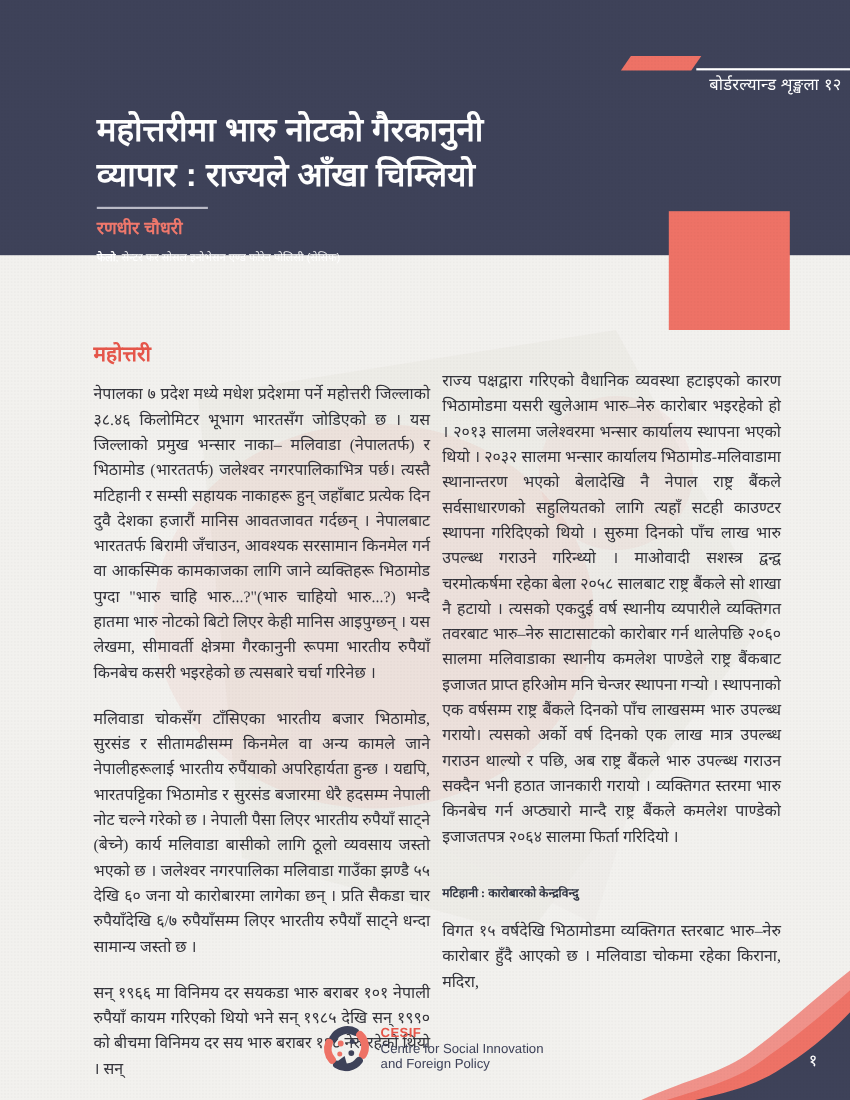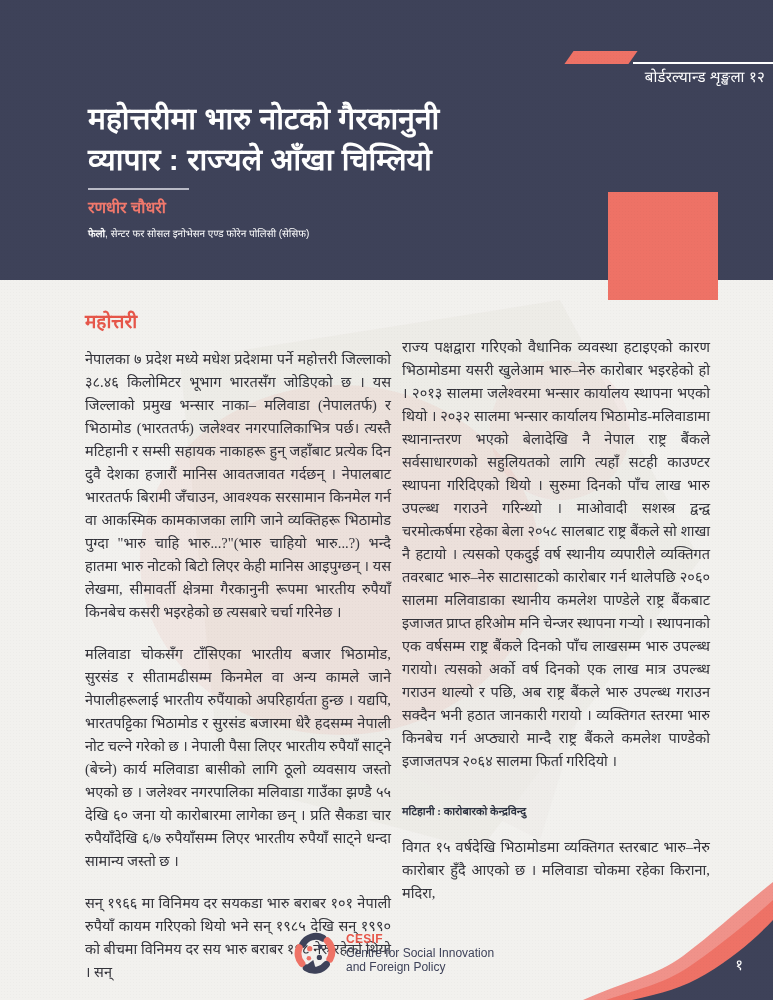--- a/index.html
+++ b/index.html
@@ -12,21 +12,21 @@
   }
   
   .page::after{
     content:""; position:absolute; inset:0; pointer-events:none;
     background-image: radial-gradient(rgba(0,0,0,0.035) 1px, transparent 1px);
     background-size:3px 3px; opacity:.6; z-index:5;
   }
 
   
   .masthead{
-    position:absolute; top:0; left:0; width:773px; height:280px;
+    position:absolute; top:0; left:0; width:773px; height:232px;
     background:#3e4259; z-index:2;padding-left:36px;
   }
   .tag-ribbon{
     position:absolute; top:51px; right:140px; width:64px; height:13px;
     background:#ee7266; transform:skewX(-35deg);
   }
   .tag-rule{
     position:absolute; top:62px; right:0; width:140px; height:2px; background:#ffffff;
   }
   .tag-text{

